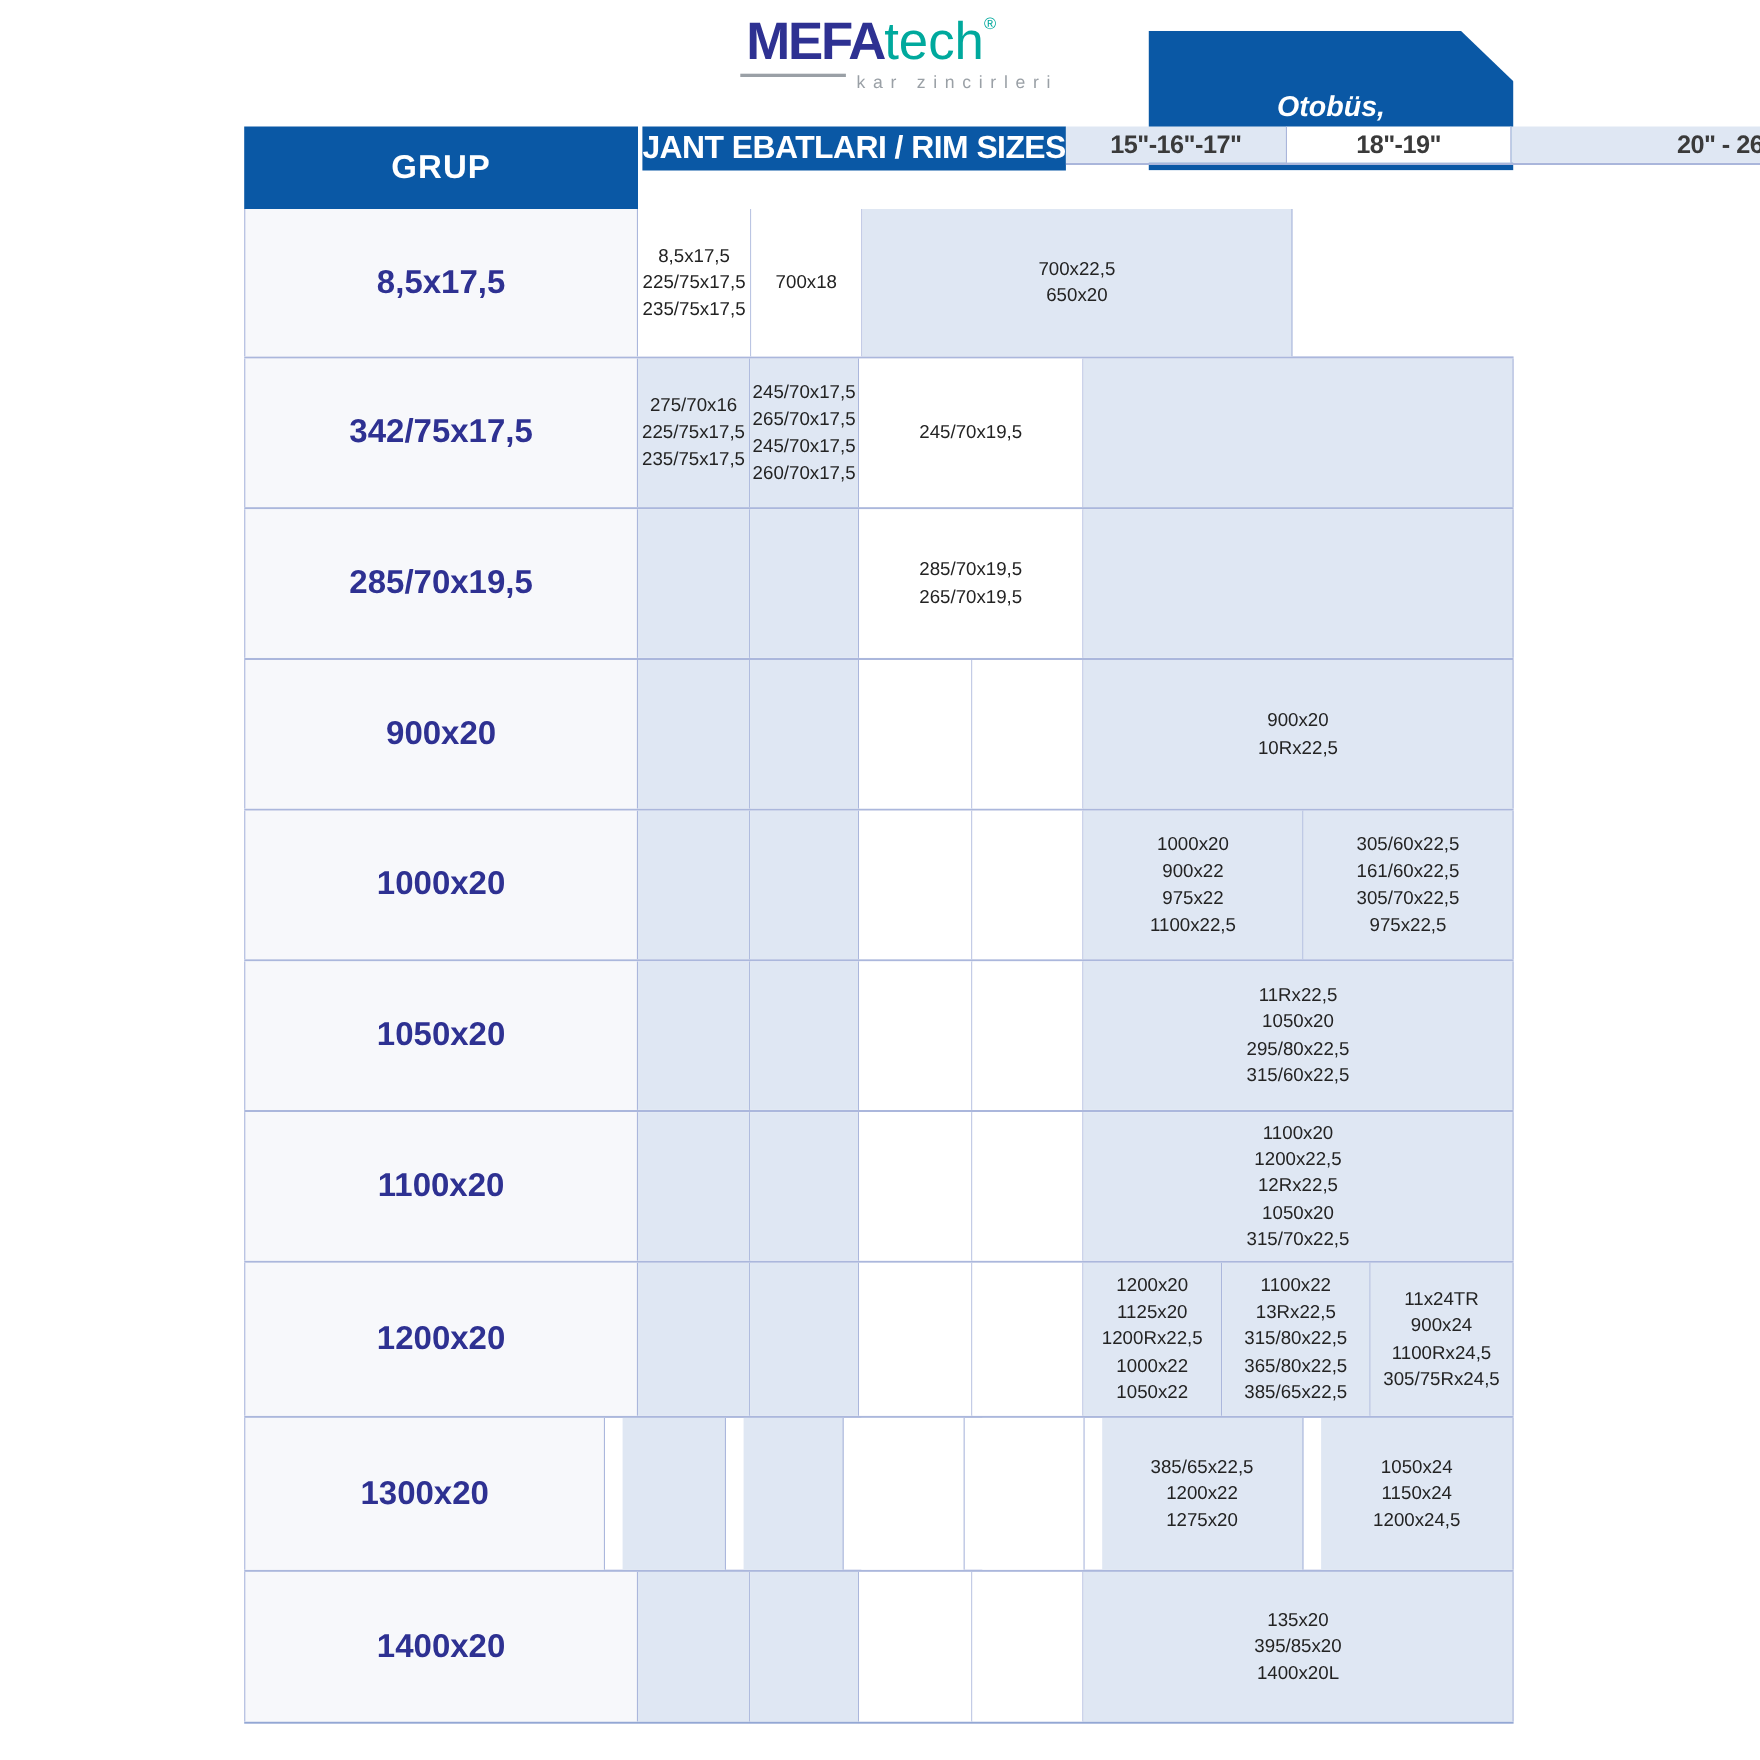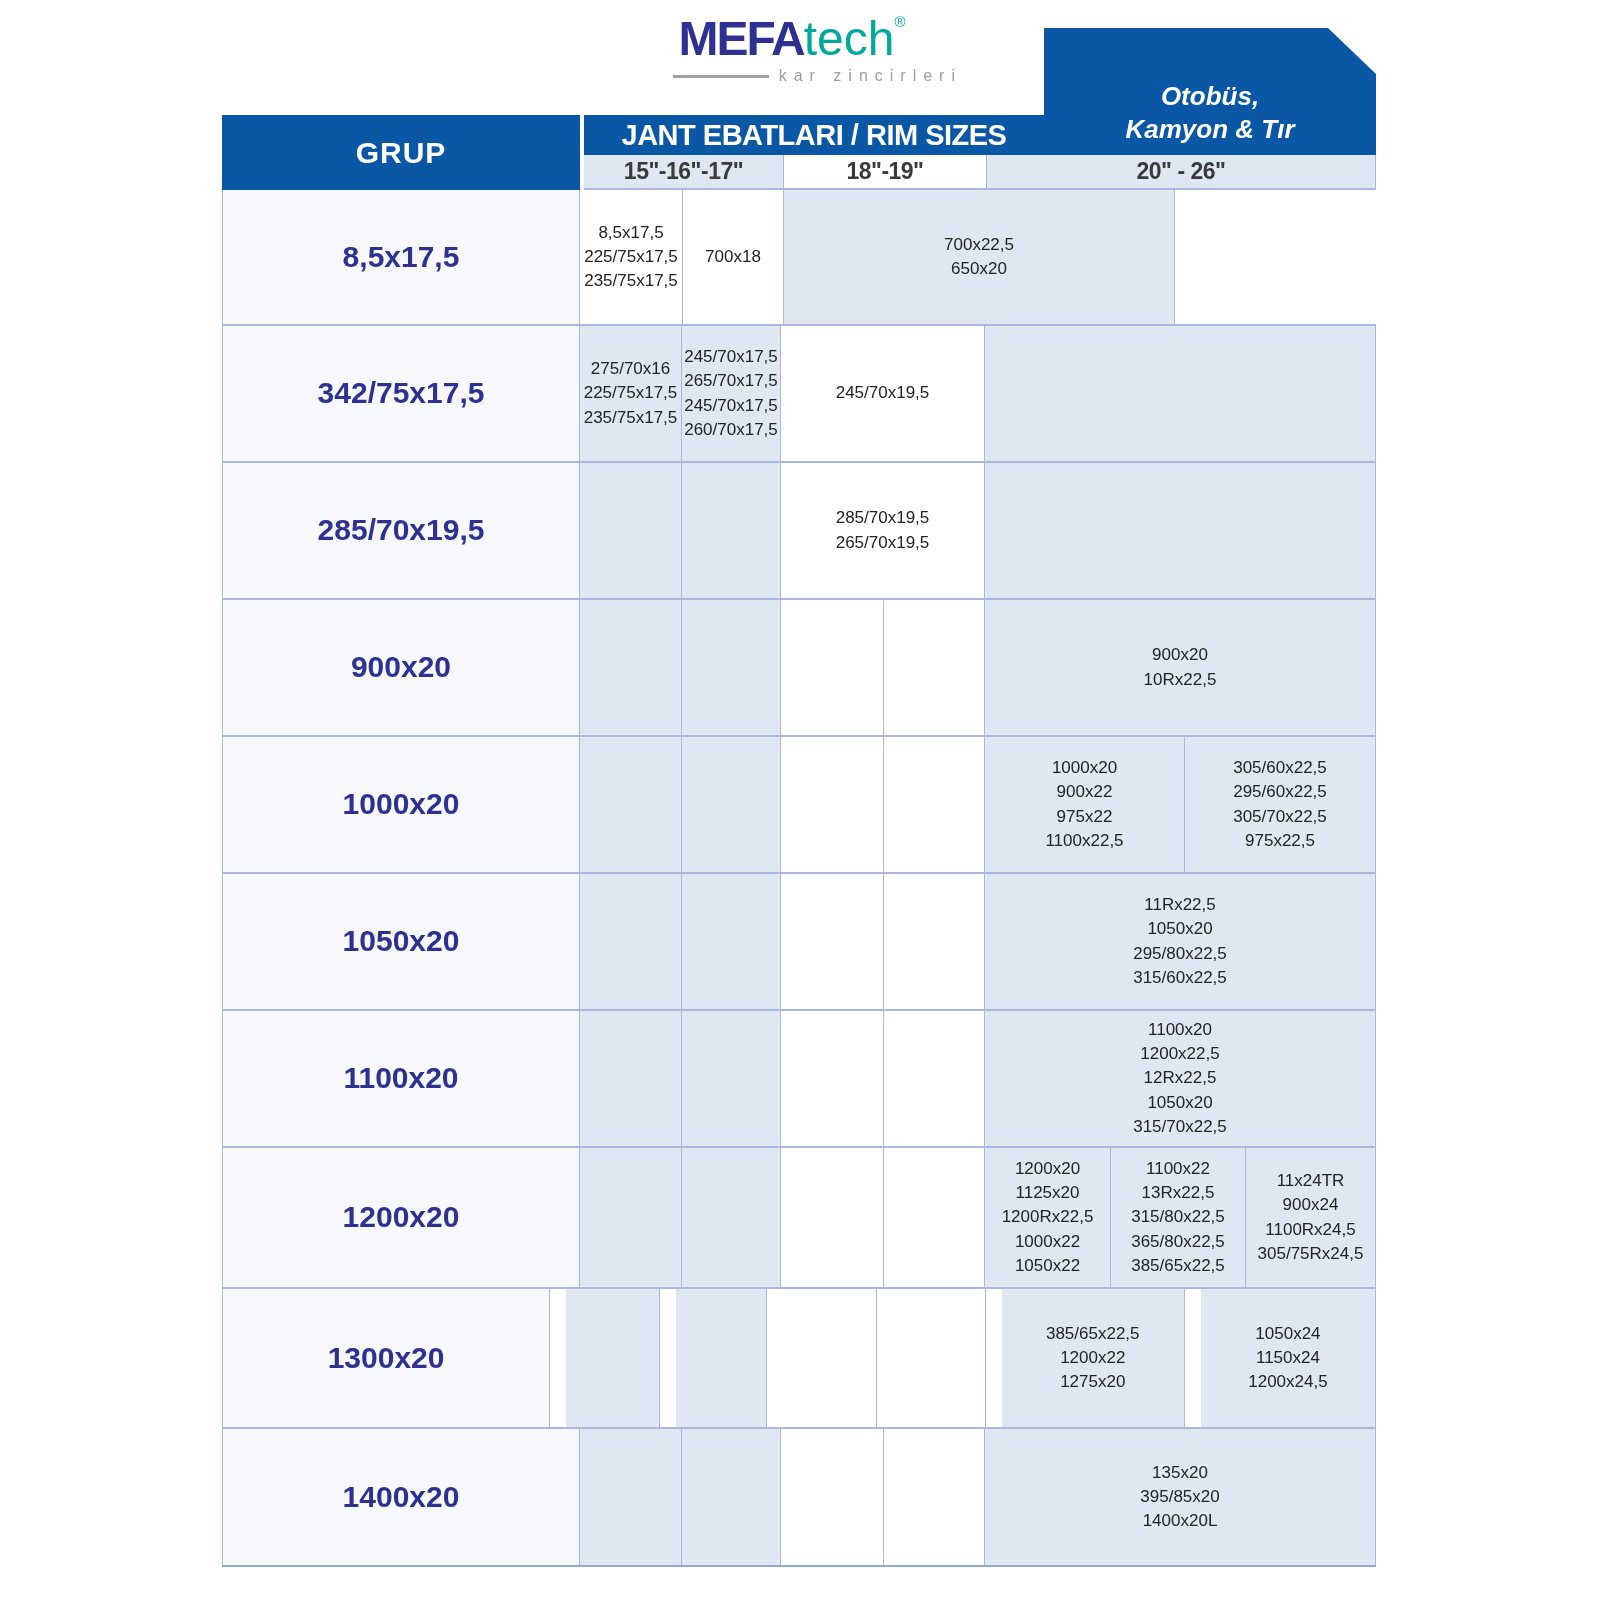--- a/index.html
+++ b/index.html
@@ -9,42 +9,42 @@
     -webkit-font-smoothing:antialiased;
   }
   .canvas{position:absolute;inset:0;overflow:hidden;}
 
   
   .logo{position:absolute;top:14px;left:622px;width:340px;text-align:center;}
   .logo-main{font-size:48px;font-weight:bold;letter-spacing:-2px;line-height:1.05;white-space:nowrap;}
   .logo-mefa{color:#2e3192;}
   .logo-tech{color:#00a99d;font-weight:normal;letter-spacing:0px;}
   .logo-reg{color:#00a99d;font-size:15px;vertical-align:28px;font-weight:normal;letter-spacing:0;}
-  .logo-tagline{margin-top:3px;display:flex;align-items:center;justify-content:flex-end;color:#9aa0a6;font-size:16px;letter-spacing:7px;white-space:nowrap;}
+  .logo-tagline{margin-top:3px;display:flex;align-items:flex-start;justify-content:flex-end;color:#9aa0a6;font-size:16px;letter-spacing:7px;white-space:nowrap;}
   .tagline-rule{display:inline-block;width:96px;height:3px;background:#9aa0a6;margin-right:10px;flex:0 0 auto;}
 
   
   .banner{
     position:absolute;left:1044px;top:28px;width:332px;height:127px;
     background:#0a58a5;color:#ffffff;
     clip-path:polygon(0 0, 284px 0, 100% 46px, 100% 100%, 0 100%);
     display:flex;flex-direction:column;align-items:center;justify-content:flex-end;
     font-style:italic;font-weight:bold;font-size:26px;line-height:1.25;
     padding-bottom:10px;box-sizing:border-box;text-align:center;
   }
 
   
   .table{position:absolute;left:222px;top:115px;width:1154px;}
   .thead{display:flex;height:75px;}
   .grup-head{
     width:358px;box-sizing:border-box;background:#0a58a5;color:#fff;
     display:flex;align-items:center;justify-content:center;
     font-weight:bold;font-size:30px;letter-spacing:1px;
   }
-  .head-right{width:796px;box-sizing:border-box;border-left:4px solid #ffffff;display:flex;flex-direction:column;}
+  .head-right{width:796px;box-sizing:border-box;border-left:4px solid #ffffff;display:flex;}
   .rim-bar{
     height:40px;width:460px;background:#0a58a5;color:#fff;
     display:flex;align-items:center;justify-content:center;
     font-weight:bold;font-size:29px;letter-spacing:-0.5px;white-space:nowrap;
   }
   .subhead{height:35px;display:flex;border-bottom:2px solid #aab6db;box-sizing:border-box;}
   .sub{
     box-sizing:border-box;border-right:1px solid #aab6db;
     display:flex;align-items:center;justify-content:center;
     font-weight:bold;font-size:23px;color:#3a3a3a;letter-spacing:-0.5px;
@@ -151,21 +151,21 @@
       <div class="cell grup-cell">1000x20</div>
       <div class="cell lb w-c1a"></div>
       <div class="cell lb w-c1b"></div>
       <div class="cell wh w-c2a"></div>
       <div class="cell wh w-c2b"></div>
       <div class="cell lb w-c3h1">1000x20
 900x22
 975x22
 1100x22,5</div>
       <div class="cell lb w-c3h2">305/60x22,5
-295/60x22,5
+161/60x22,5
 305/70x22,5
 975x22,5</div>
     </div>
 
     <div class="row h6">
       <div class="cell grup-cell">1050x20</div>
       <div class="cell lb w-c1a"></div>
       <div class="cell lb w-c1b"></div>
       <div class="cell wh w-c2a"></div>
       <div class="cell wh w-c2b"></div>

